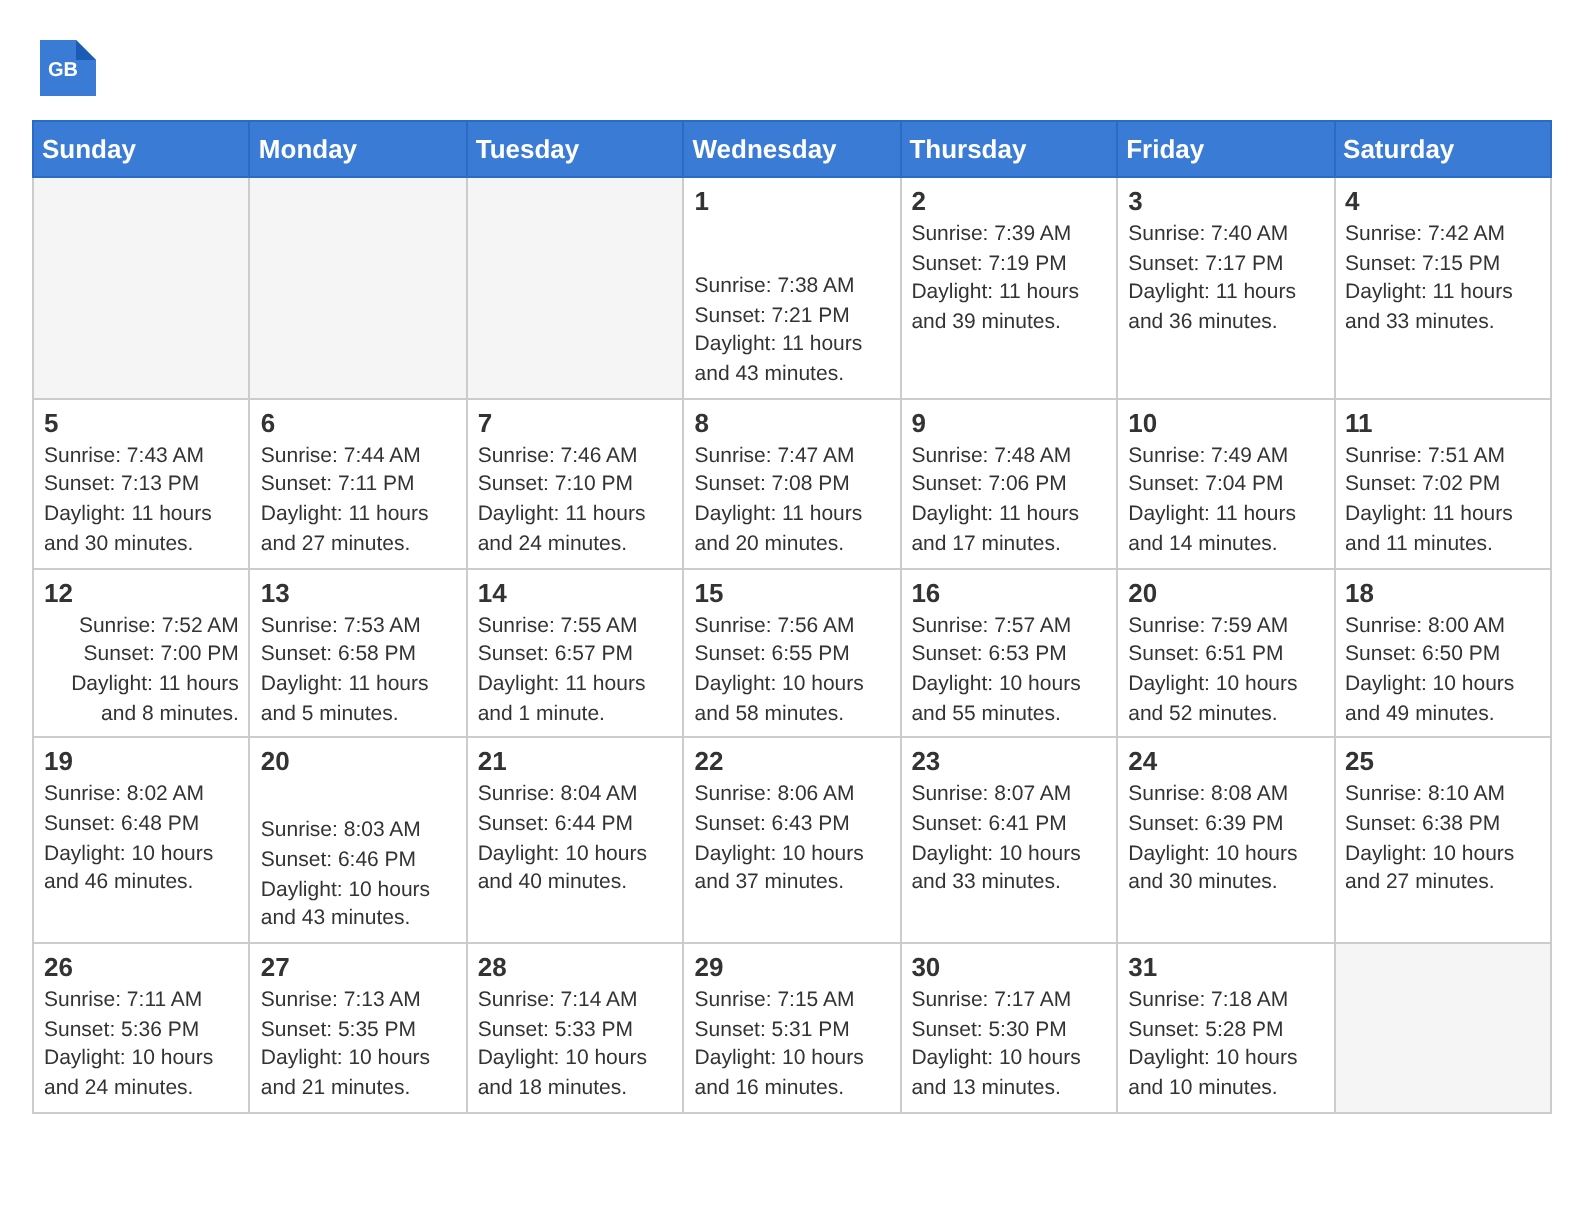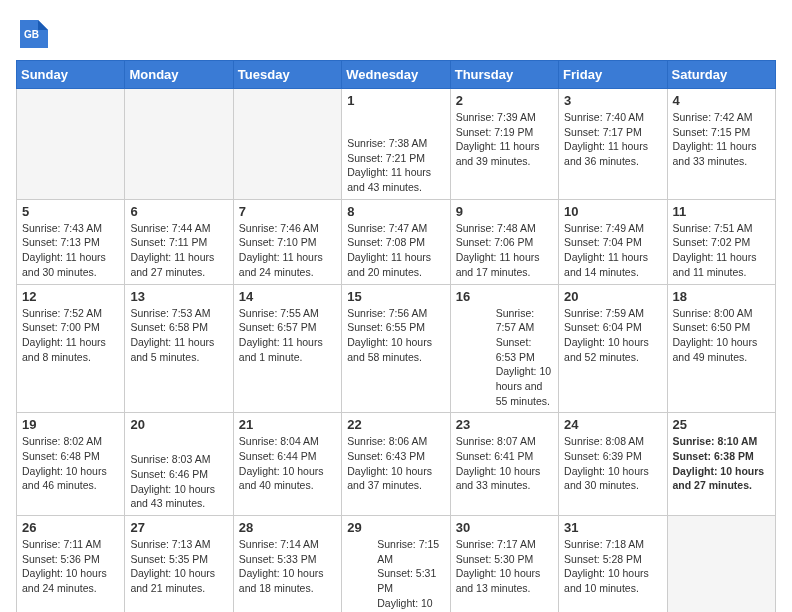--- a/index.html
+++ b/index.html
@@ -171,21 +171,21 @@
         <td>
           <span class="day-number">11</span>
           <div class="day-info" style="white-space: pre-line;">Sunrise: 7:51 AM
 Sunset: 7:02 PM
 Daylight: 11 hours and 11 minutes.</div>
         </td>
       </tr>
       <tr>
         <td>
           <span class="day-number">12</span>
-          <div class="day-info" style="white-space: pre-line;">Sunrise: 7:52 AM
+          <div class="day-info" style="white-space: pre-line; text-align: right;">Sunrise: 7:52 AM
 Sunset: 7:00 PM
 Daylight: 11 hours and 8 minutes.</div>
         </td>
         <td>
           <span class="day-number">13</span>
           <div class="day-info" style="white-space: pre-line;">Sunrise: 7:53 AM
 Sunset: 6:58 PM
 Daylight: 11 hours and 5 minutes.</div>
         </td>
         <td>
@@ -195,28 +195,28 @@
 Daylight: 11 hours and 1 minute.</div>
         </td>
         <td>
           <span class="day-number">15</span>
           <div class="day-info" style="white-space: pre-line;">Sunrise: 7:56 AM
 Sunset: 6:55 PM
 Daylight: 10 hours and 58 minutes.</div>
         </td>
         <td>
           <span class="day-number">16</span>
-          <div class="day-info" style="white-space: pre-line; margin-left: 40px;">Sunrise: 7:57 AM
+          <div class="day-info" style="white-space: pre-line;">Sunrise: 7:57 AM
 Sunset: 6:53 PM
 Daylight: 10 hours and 55 minutes.</div>
         </td>
         <td>
           <span class="day-number">20</span>
           <div class="day-info" style="white-space: pre-line;">Sunrise: 7:59 AM
-Sunset: 6:04 PM
+Sunset: 6:51 PM
 Daylight: 10 hours and 52 minutes.</div>
         </td>
         <td>
           <span class="day-number">18</span>
           <div class="day-info" style="white-space: pre-line;">Sunrise: 8:00 AM
 Sunset: 6:50 PM
 Daylight: 10 hours and 49 minutes.</div>
         </td>
       </tr>
       <tr>
@@ -251,21 +251,21 @@
 Daylight: 10 hours and 33 minutes.</div>
         </td>
         <td>
           <span class="day-number">24</span>
           <div class="day-info" style="white-space: pre-line;">Sunrise: 8:08 AM
 Sunset: 6:39 PM
 Daylight: 10 hours and 30 minutes.</div>
         </td>
         <td>
           <span class="day-number">25</span>
-          <div class="day-info" style="white-space: pre-line; font-weight: bold;">Sunrise: 8:10 AM
+          <div class="day-info" style="white-space: pre-line;">Sunrise: 8:10 AM
 Sunset: 6:38 PM
 Daylight: 10 hours and 27 minutes.</div>
         </td>
       </tr>
       <tr>
         <td>
           <span class="day-number">26</span>
           <div class="day-info" style="white-space: pre-line;">Sunrise: 7:11 AM
 Sunset: 5:36 PM
 Daylight: 10 hours and 24 minutes.</div>
@@ -277,21 +277,21 @@
 Daylight: 10 hours and 21 minutes.</div>
         </td>
         <td>
           <span class="day-number">28</span>
           <div class="day-info" style="white-space: pre-line;">Sunrise: 7:14 AM
 Sunset: 5:33 PM
 Daylight: 10 hours and 18 minutes.</div>
         </td>
         <td>
           <span class="day-number">29</span>
-          <div class="day-info" style="white-space: pre-line; margin-left: 30px;">Sunrise: 7:15 AM
+          <div class="day-info" style="white-space: pre-line;">Sunrise: 7:15 AM
 Sunset: 5:31 PM
 Daylight: 10 hours and 16 minutes.</div>
         </td>
         <td>
           <span class="day-number">30</span>
           <div class="day-info" style="white-space: pre-line;">Sunrise: 7:17 AM
 Sunset: 5:30 PM
 Daylight: 10 hours and 13 minutes.</div>
         </td>
         <td>

